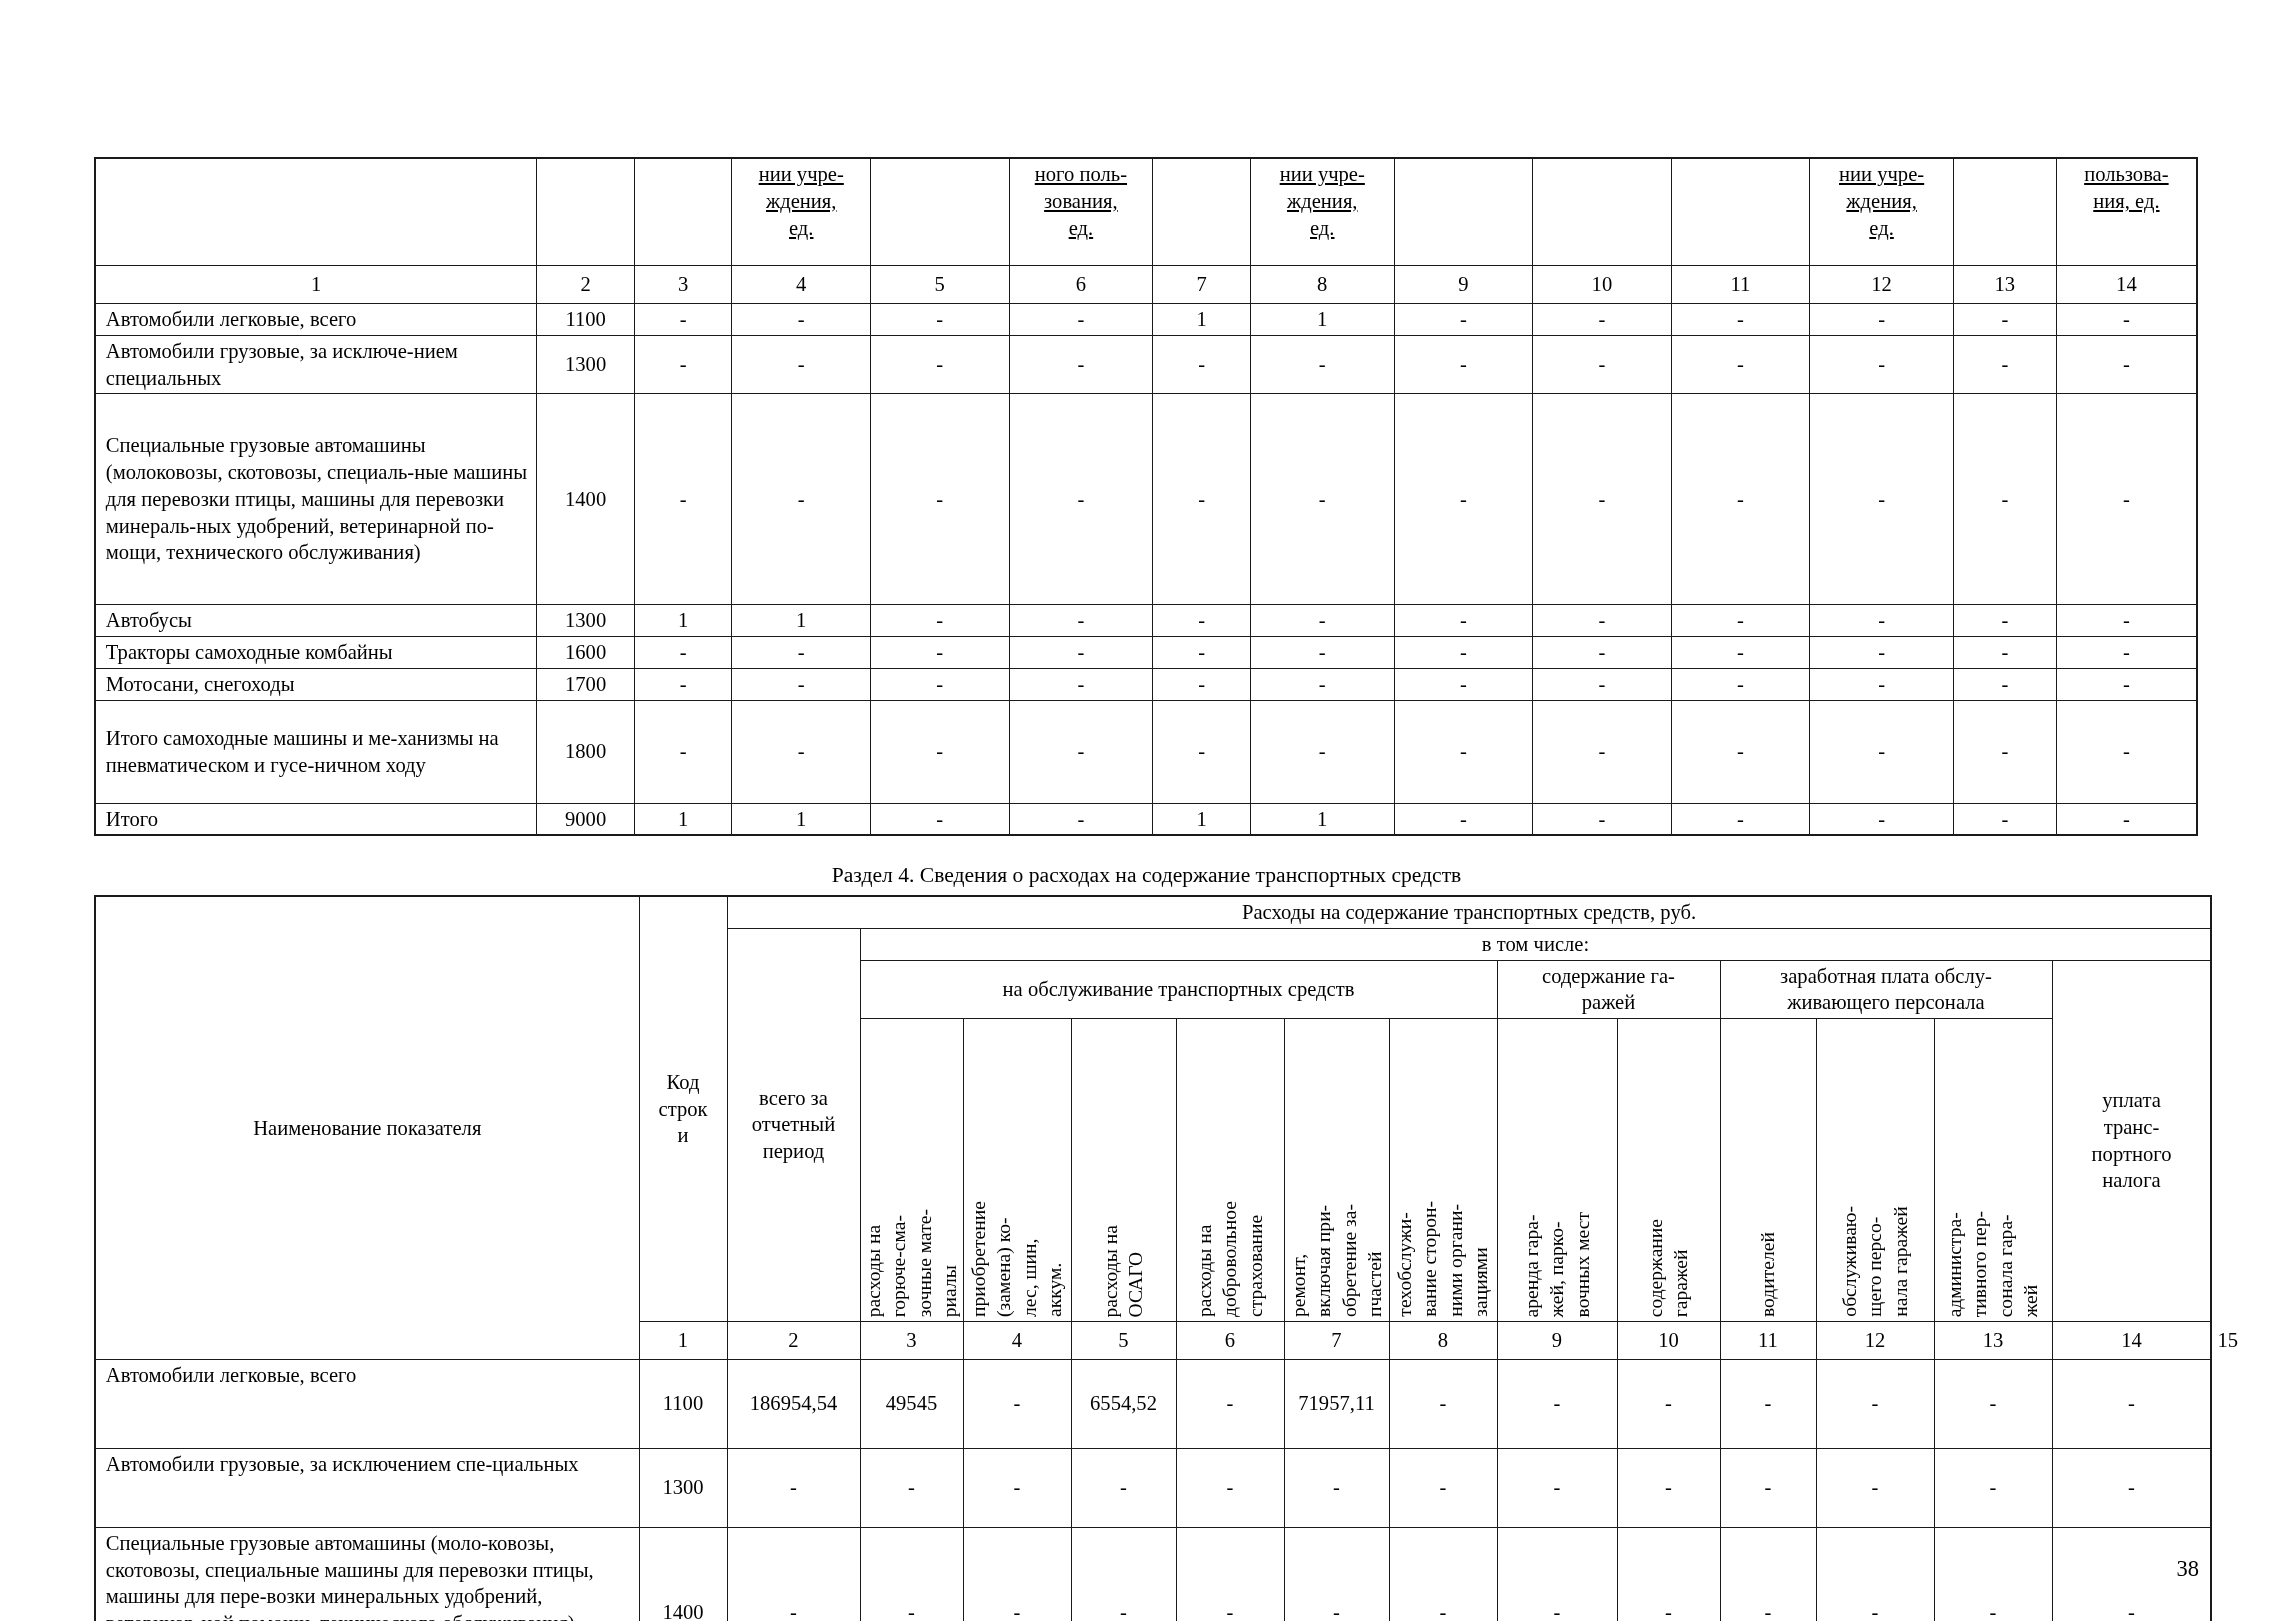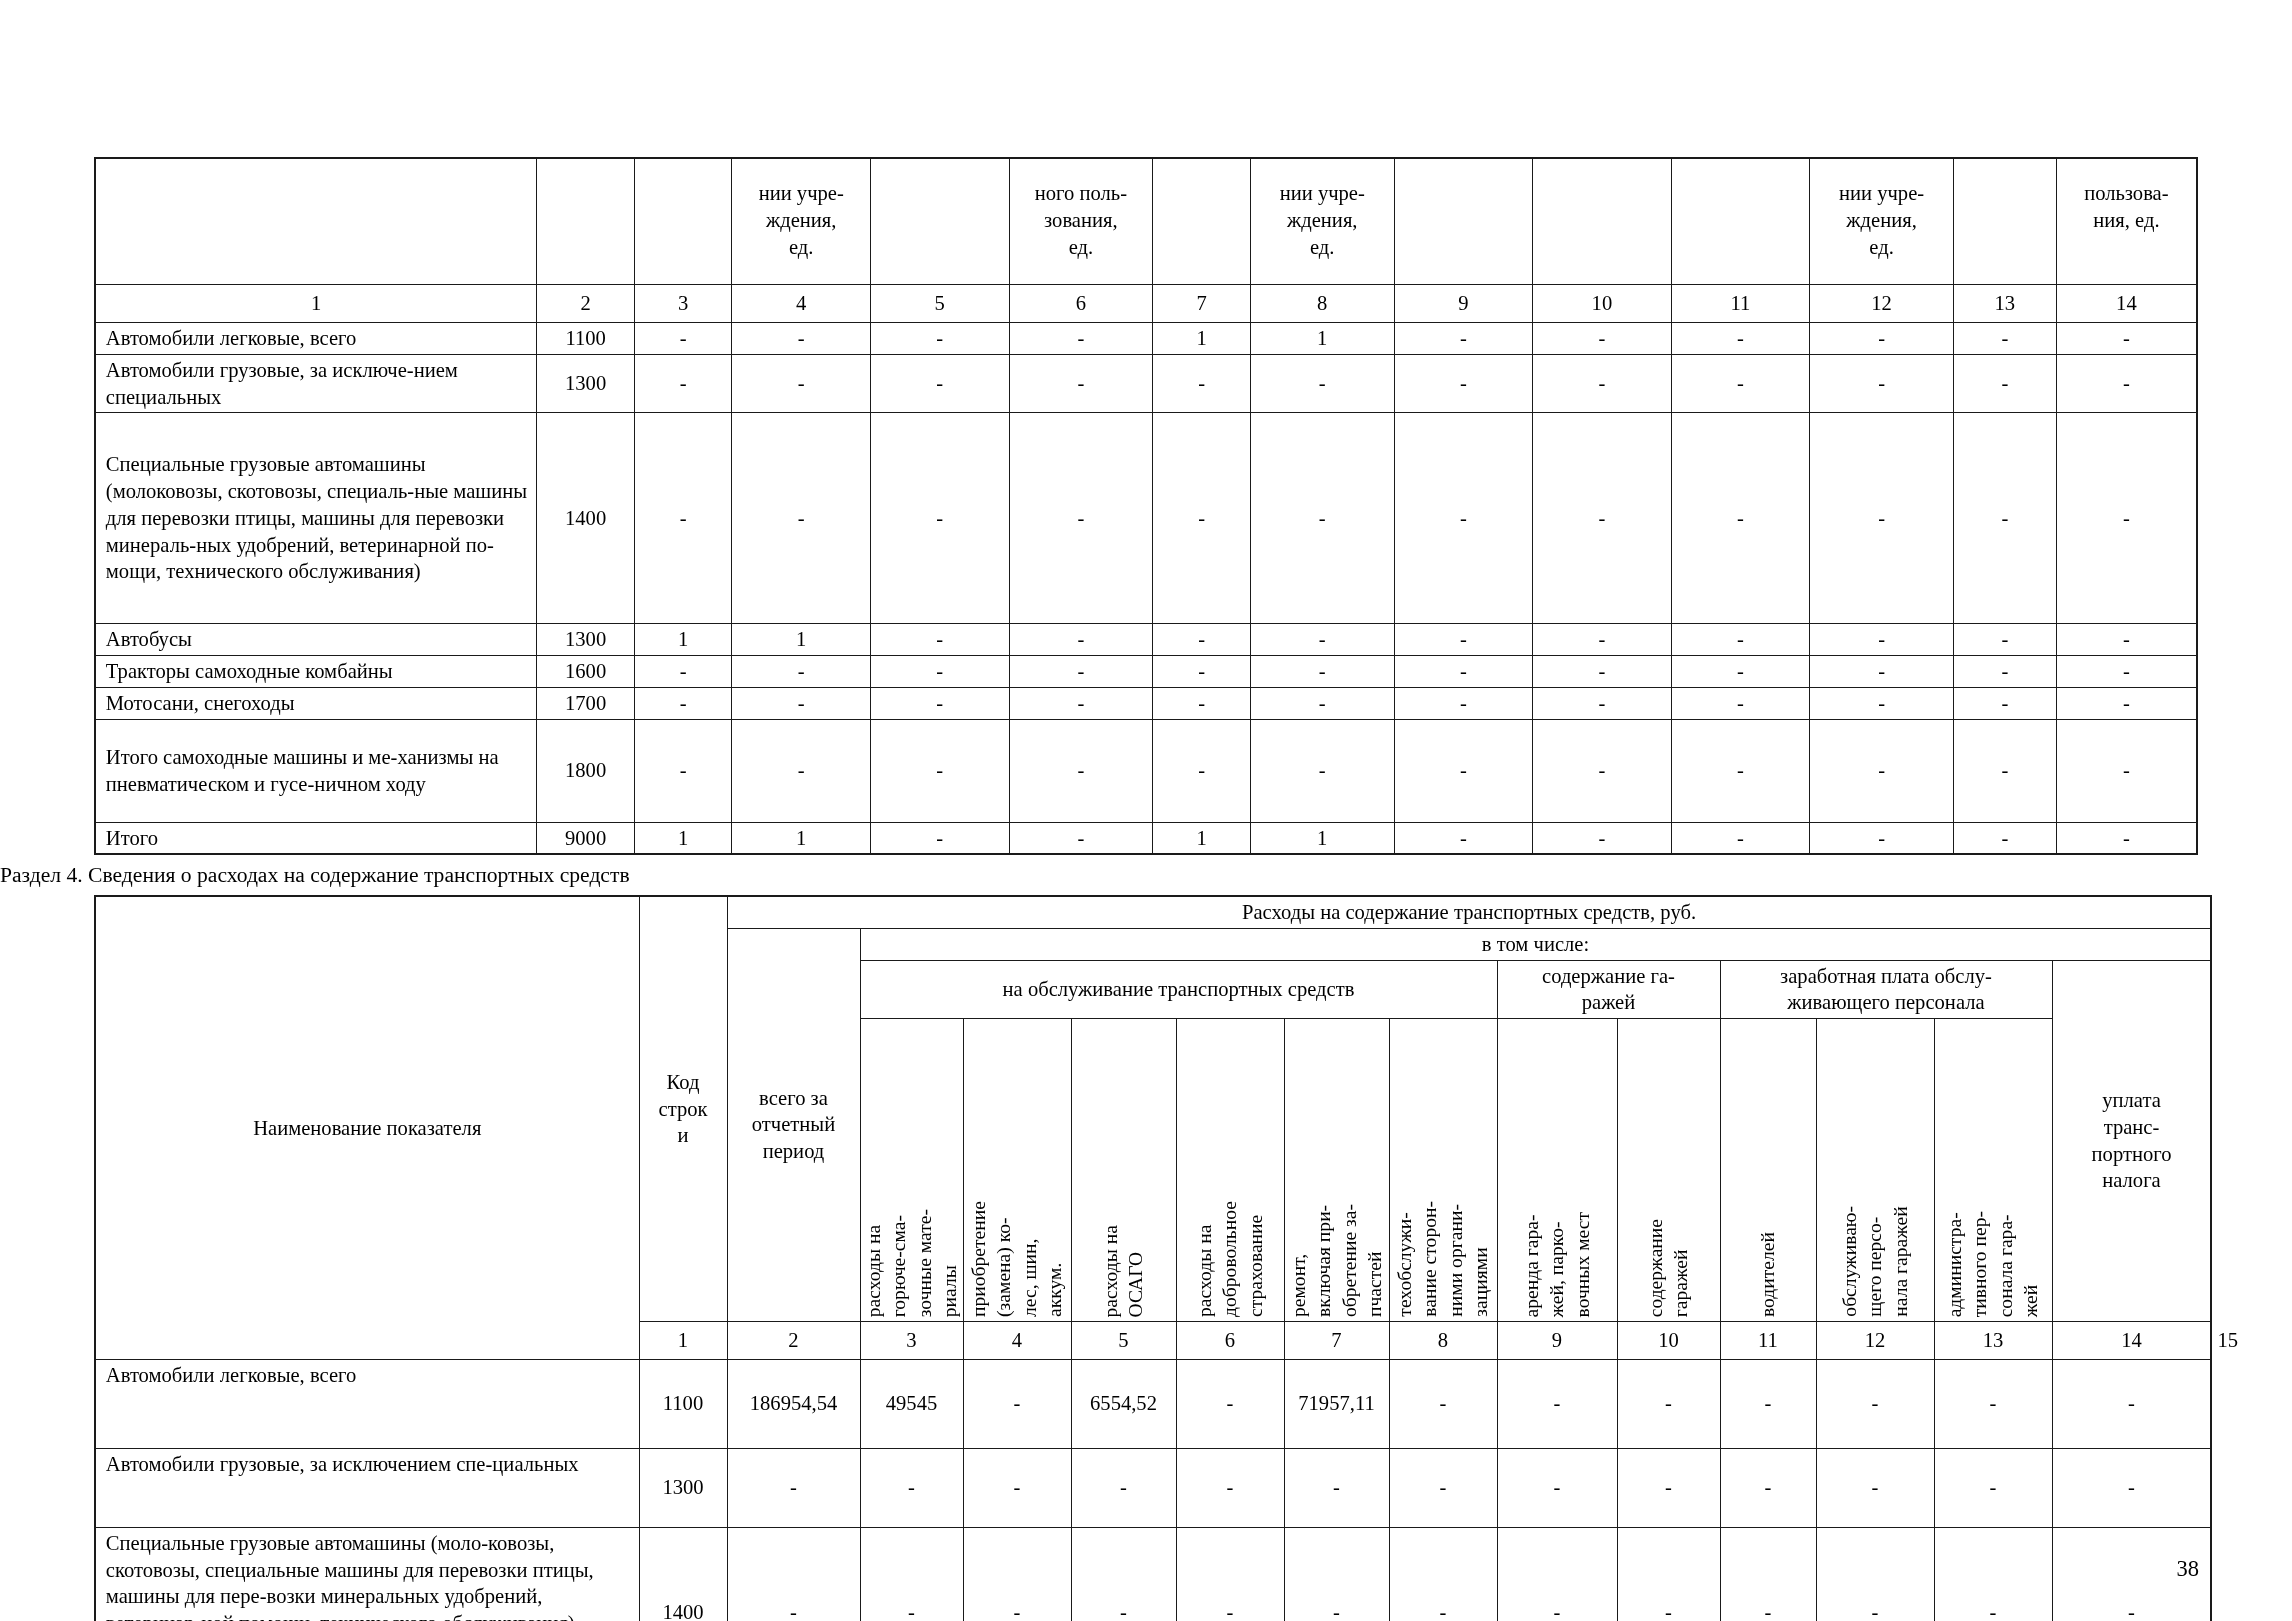--- a/index.html
+++ b/index.html
@@ -45,35 +45,36 @@
   #table1 {
     position: absolute;
     left: 94px;
     top: 157px;
     width: 2104px;
   }
   #table1 td { height: 19.6px; }
   #table1 .hdrcell {
     height: 102px;
     vertical-align: top;
-    padding-top: 21px;
+    padding-top: 2px;
+    text-decoration: underline;
   }
   #table1 .numrow td { height: 33px; }
   #table1 .namecell {
     text-align: left;
     padding-left: 9.8px;
   }
 
   
   #section-title {
     position: absolute;
     left: 0;
     top: 863px;
     width: 2293px;
-    text-align: left;
+    text-align: center;
     font-size: 21.6px;
   }
 
   
   #table2 {
     position: absolute;
     left: 94px;
     top: 895px;
     width: 2104px;
   }

